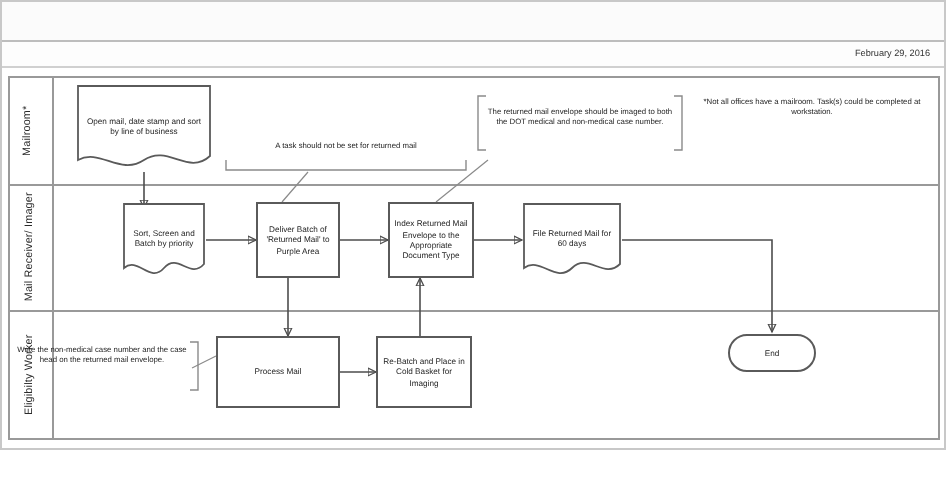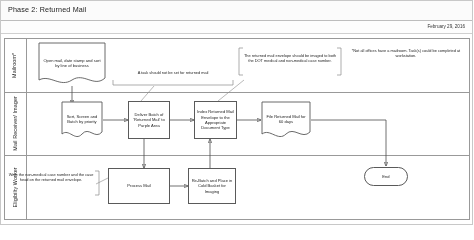--- a/index.html
+++ b/index.html
@@ -190,21 +190,20 @@
   }
 </style>
 </head>
 <body>
 
 <div id="canvas">
 
   <div class="page-border"></div>
 
   <div class="title-bar"></div>
-  <div class="title-text">Phase 2: Returned Mail</div>
 
   <div class="date-bar"></div>
   <div class="date-text">February 29, 2016</div>
 
   <div class="diagram">
 
     <div class="lane-frame"></div>
     <div class="lane-header-rule"></div>
     <div class="lane-divider" style="top:54px;"></div>
     <div class="lane-divider" style="top:117px;"></div>

